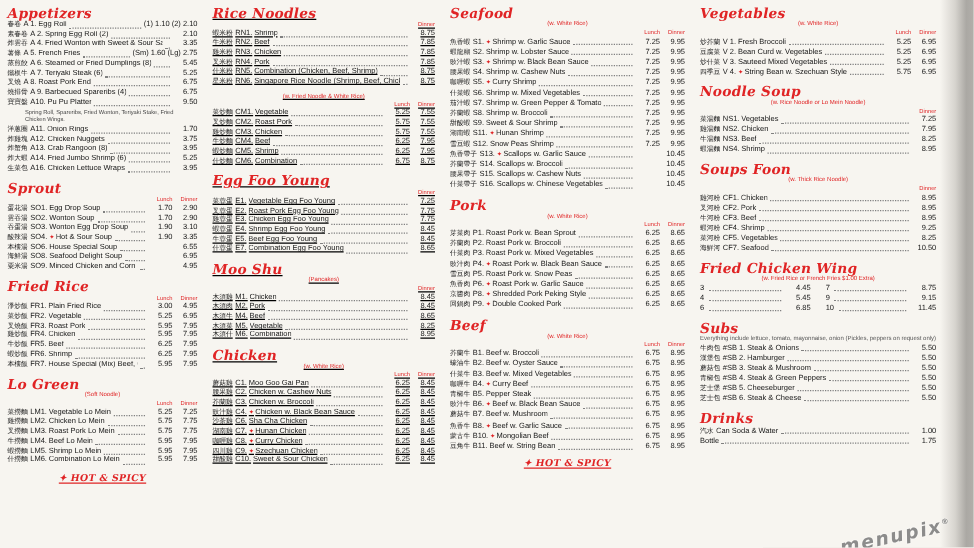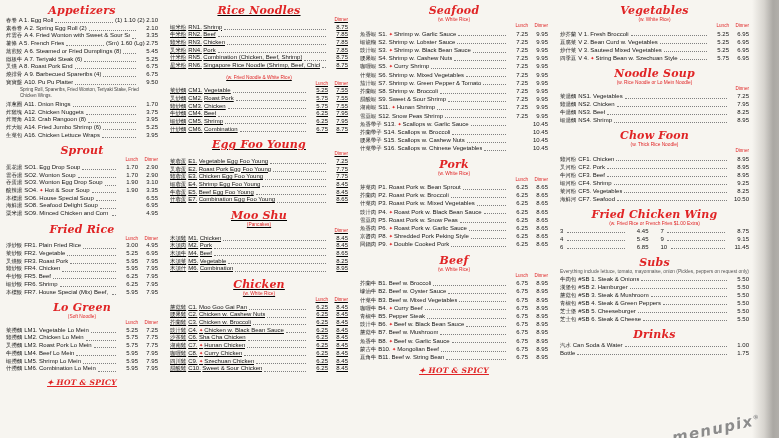--- a/index.html
+++ b/index.html
@@ -9,21 +9,21 @@
     -webkit-font-smoothing:antialiased;
   }
   .paper{position:absolute;inset:0;background:#f7f5f0;}
   .menu{position:absolute;left:6px;top:4px;right:30px;bottom:2px;display:flex;gap:12px;}
   .col{min-width:0;}
   .col:nth-child(1){flex:0 0 152px;}
   .col:nth-child(2){flex:0 0 178px;text-decoration:underline;}
   .col:nth-child(3){flex:0 0 188px;}
   .col:nth-child(4){flex:0 0 189px;}
   .sec{margin-bottom:5px;}
-  .sec-title{font:italic 700 11px "DejaVu Serif",serif;color:#e02425;text-align:center;line-height:13px;letter-spacing:.2px;}
+  .sec-title{font:italic 700 11px "DejaVu Serif",serif;color:#e02425;text-align:left;line-height:13px;letter-spacing:.2px;}
   .sec-sub{font-size:4.8px;line-height:6px;color:#e02425;text-align:center;white-space:normal;}
   .sec-sub.dark{color:#555;}
   .labels{display:flex;justify-content:flex-end;font-size:4.6px;color:#e02425;line-height:6.5px;}
   .labels .lab{width:20px;text-align:right;}
   .sec-note{font-size:4.6px;line-height:5.8px;color:#444;margin:1px 2px 2px 14px;white-space:normal;}
   .row{display:flex;align-items:flex-end;font-size:6px;line-height:7.7px;color:#161616;white-space:nowrap;}
   .col:nth-child(3) .row{line-height:8.2px;}
   .col:nth-child(4) .row{line-height:8.0px;}
   .zh{font-size:5.4px;margin-right:2px;flex:none;color:#222;}
   .code{margin-right:1.5px;flex:none;}
@@ -990,21 +990,21 @@
           </div>
           <div class="row">
             <span class="zh">蝦湯麵</span>
             <span class="code">NS4.</span>
             <span class="nm">Shrimp</span>
             <span class="lead"></span>
             <span class="p">8.95</span>
           </div>
         </section>
         <section class="sec">
-          <div class="sec-title">Chow Foon</div>
+          <div class="sec-title">Soups Foon</div>
           <div class="sec-sub">(w. Thick Rice Noodle)</div>
           <div class="labels">
             <span class="lab">Dinner</span>
           </div>
           <div class="row">
             <span class="zh">雞河粉</span>
             <span class="code">CF1.</span>
             <span class="nm">Chicken</span>
             <span class="lead"></span>
             <span class="p">8.95</span>

